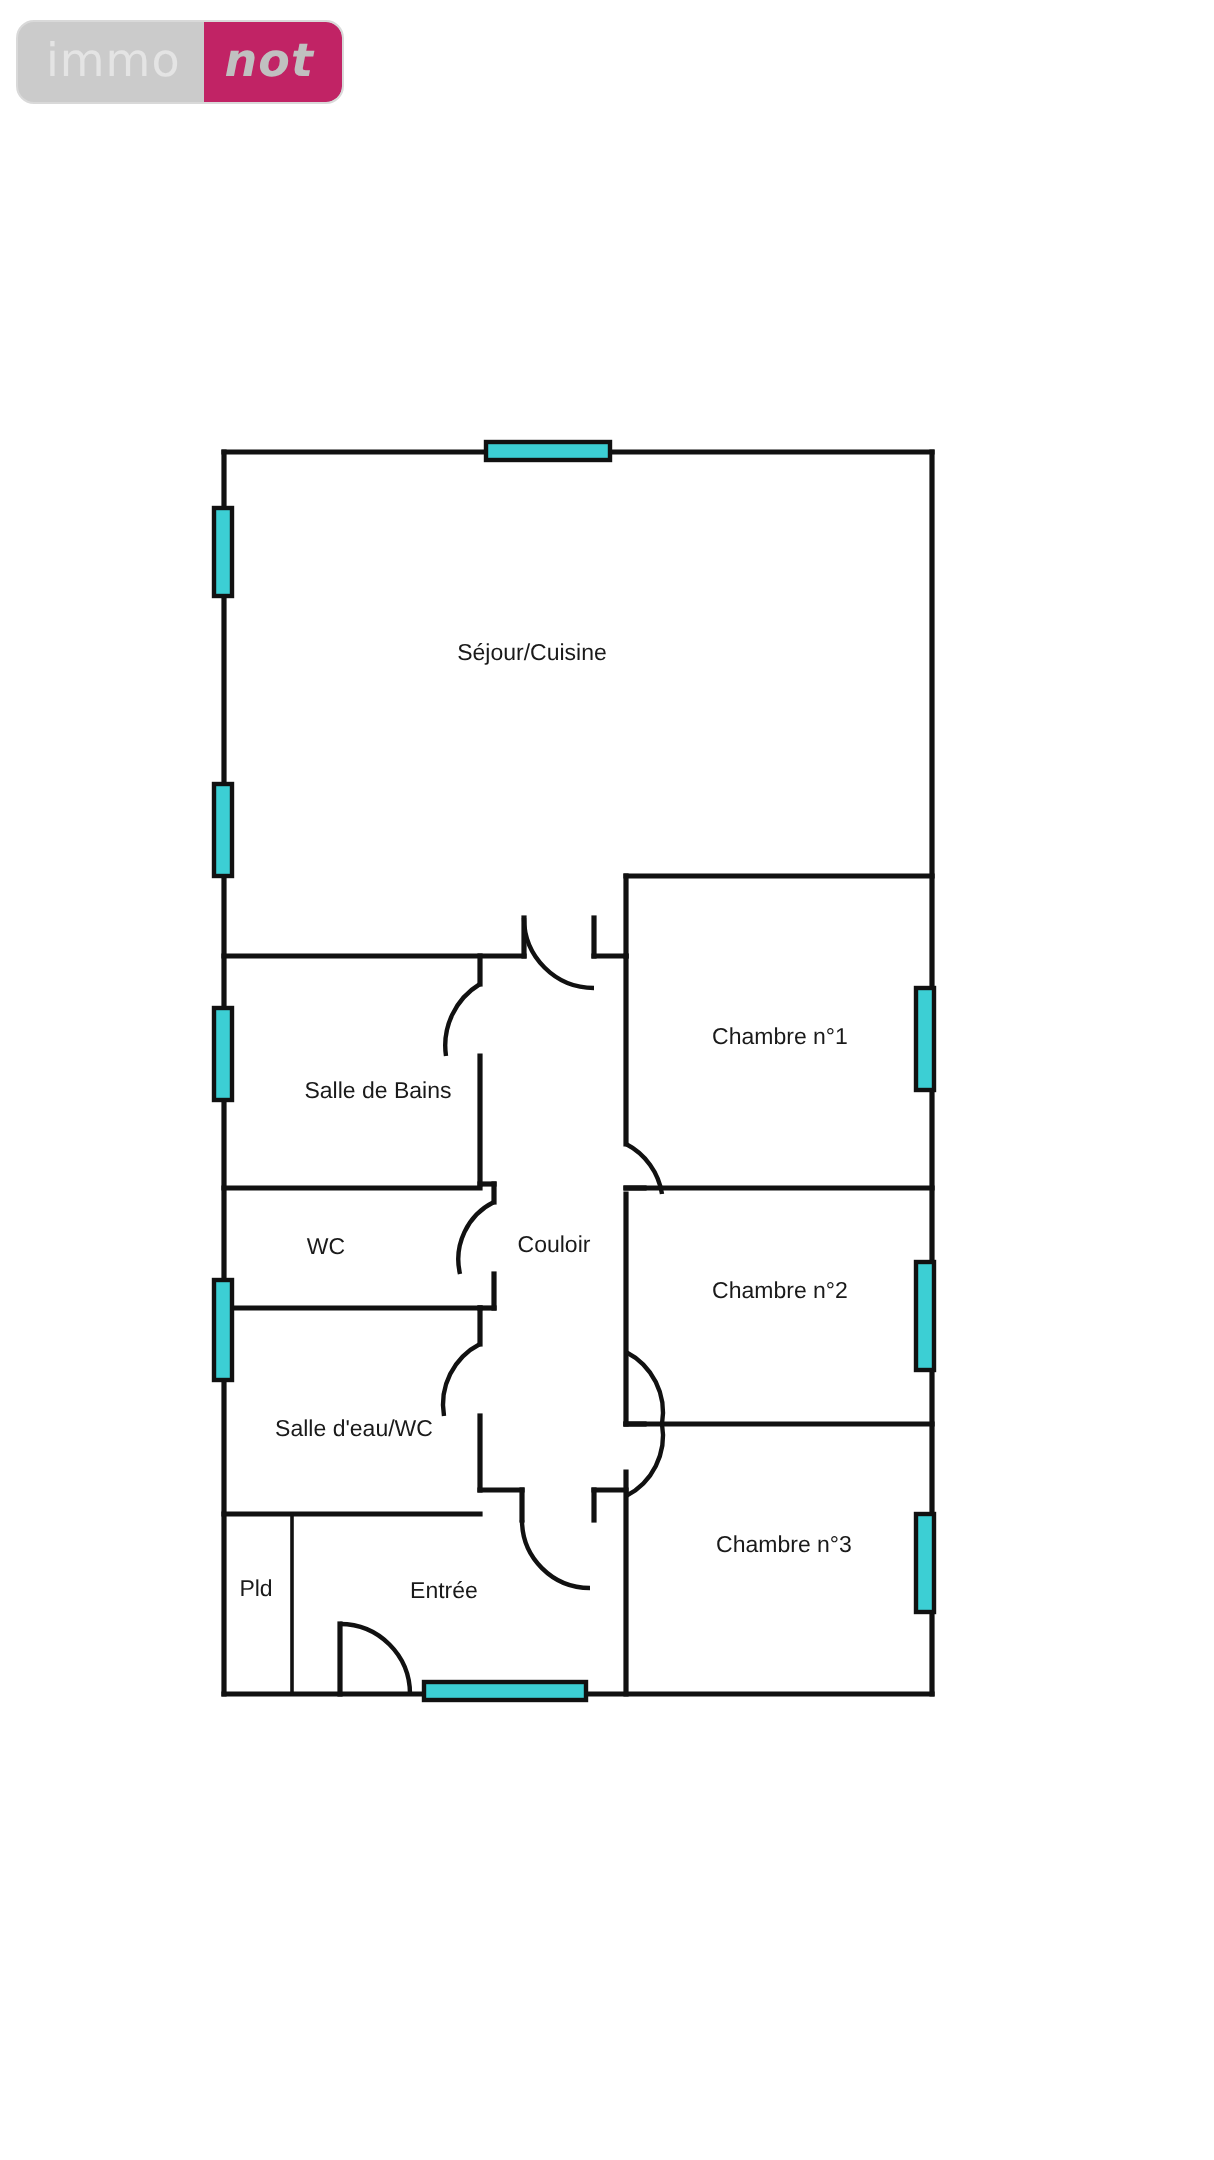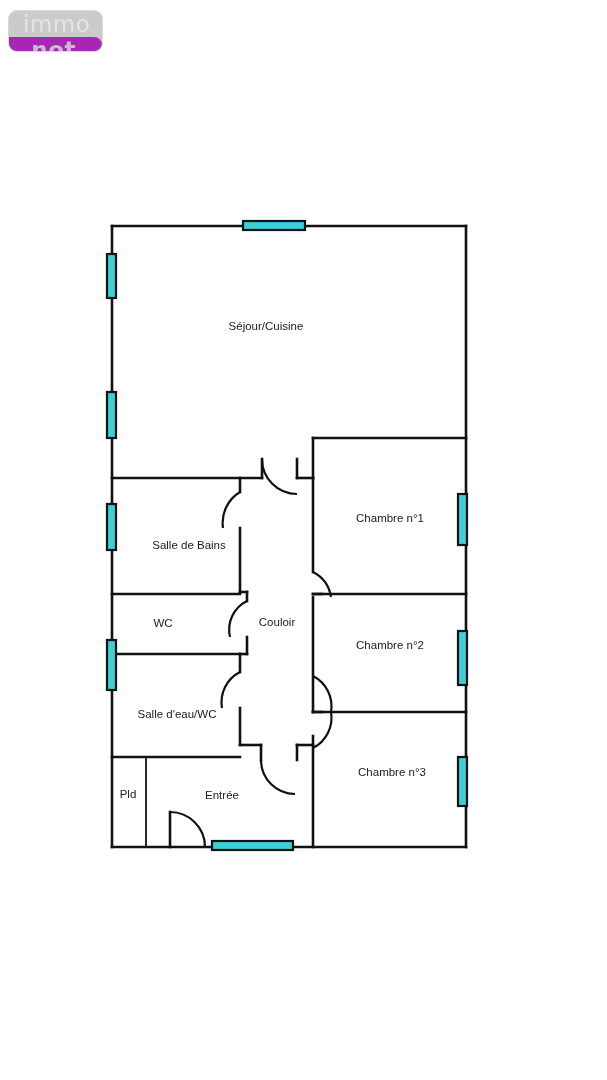--- a/index.html
+++ b/index.html
@@ -15,37 +15,37 @@
   
   .logo{
     position:absolute;left:8px;top:10px;
     height:40px;
     display:flex;align-items:stretch;
     border-radius:9px;
     overflow:hidden;
     background:#c9c9c9;
     border:1px solid #d8d8d8;
     opacity:.95;
-    flex-direction:column;
   }
   .logo-left{
     display:flex;align-items:center;justify-content:center;
     padding:0 12px 0 14px;
     color:#e3e3e3;
     font-size:23px;letter-spacing:.5px;
     font-family:"DejaVu Sans", sans-serif;
   }
   .logo-right{
     display:flex;align-items:center;justify-content:center;
     padding:0 14px 0 10px;
-    background:#a21caf;
+    background:#be185d;
     color:#bdbdbd;
     font-size:23px;font-weight:bold;letter-spacing:.5px;
     font-family:"DejaVu Sans", sans-serif;
     border-radius:0 8px 8px 0;
+    font-style:italic;
   }
 
   
   #floorplan{position:absolute;left:0;top:0;width:607px;height:1080px;}
   .wall{stroke:#111111;stroke-width:2.6;fill:none;stroke-linecap:square;}
   .wall-thin{stroke:#111111;stroke-width:1.8;fill:none;stroke-linecap:square;}
   .door-arc{stroke:#111111;stroke-width:2.2;fill:none;}
   .win-frame{stroke:#111111;stroke-width:2.2;fill:#3ccfd4;}
   .room-label{
     font-family:"Liberation Sans", sans-serif;

